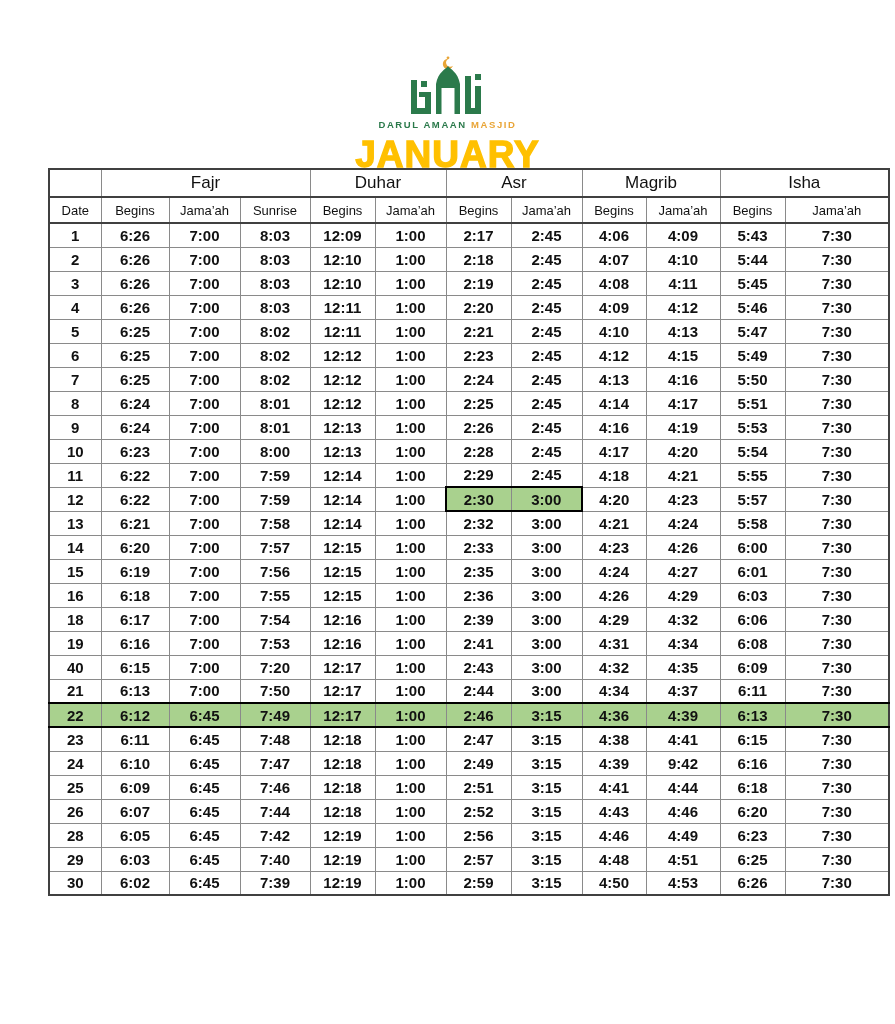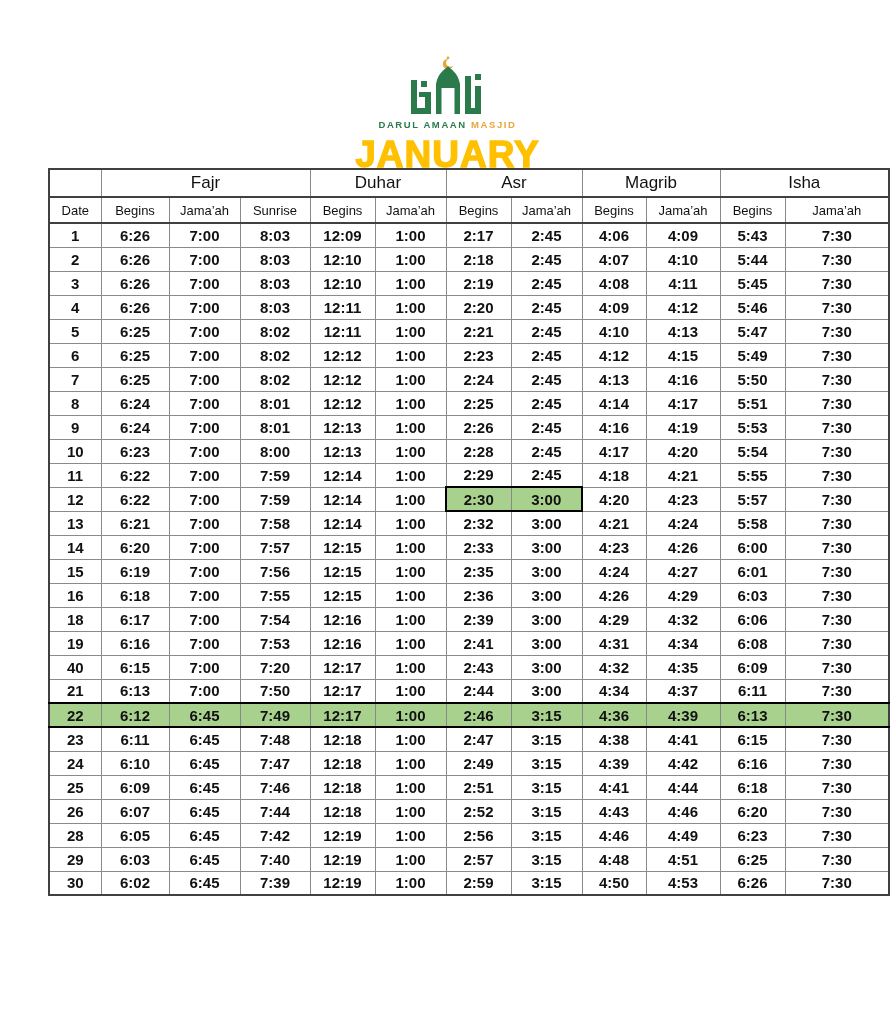--- a/index.html
+++ b/index.html
@@ -482,21 +482,21 @@
       <tr>
         <td>24</td>
         <td class="grp">6:10</td>
         <td>6:45</td>
         <td>7:47</td>
         <td class="grp">12:18</td>
         <td>1:00</td>
         <td class="grp">2:49</td>
         <td>3:15</td>
         <td class="grp">4:39</td>
-        <td>4:42</td>
+        <td>9:42</td>
         <td class="grp">6:16</td>
         <td>7:30</td>
       </tr>
       <tr>
         <td>25</td>
         <td class="grp">6:09</td>
         <td>6:45</td>
         <td>7:46</td>
         <td class="grp">12:18</td>
         <td>1:00</td>

